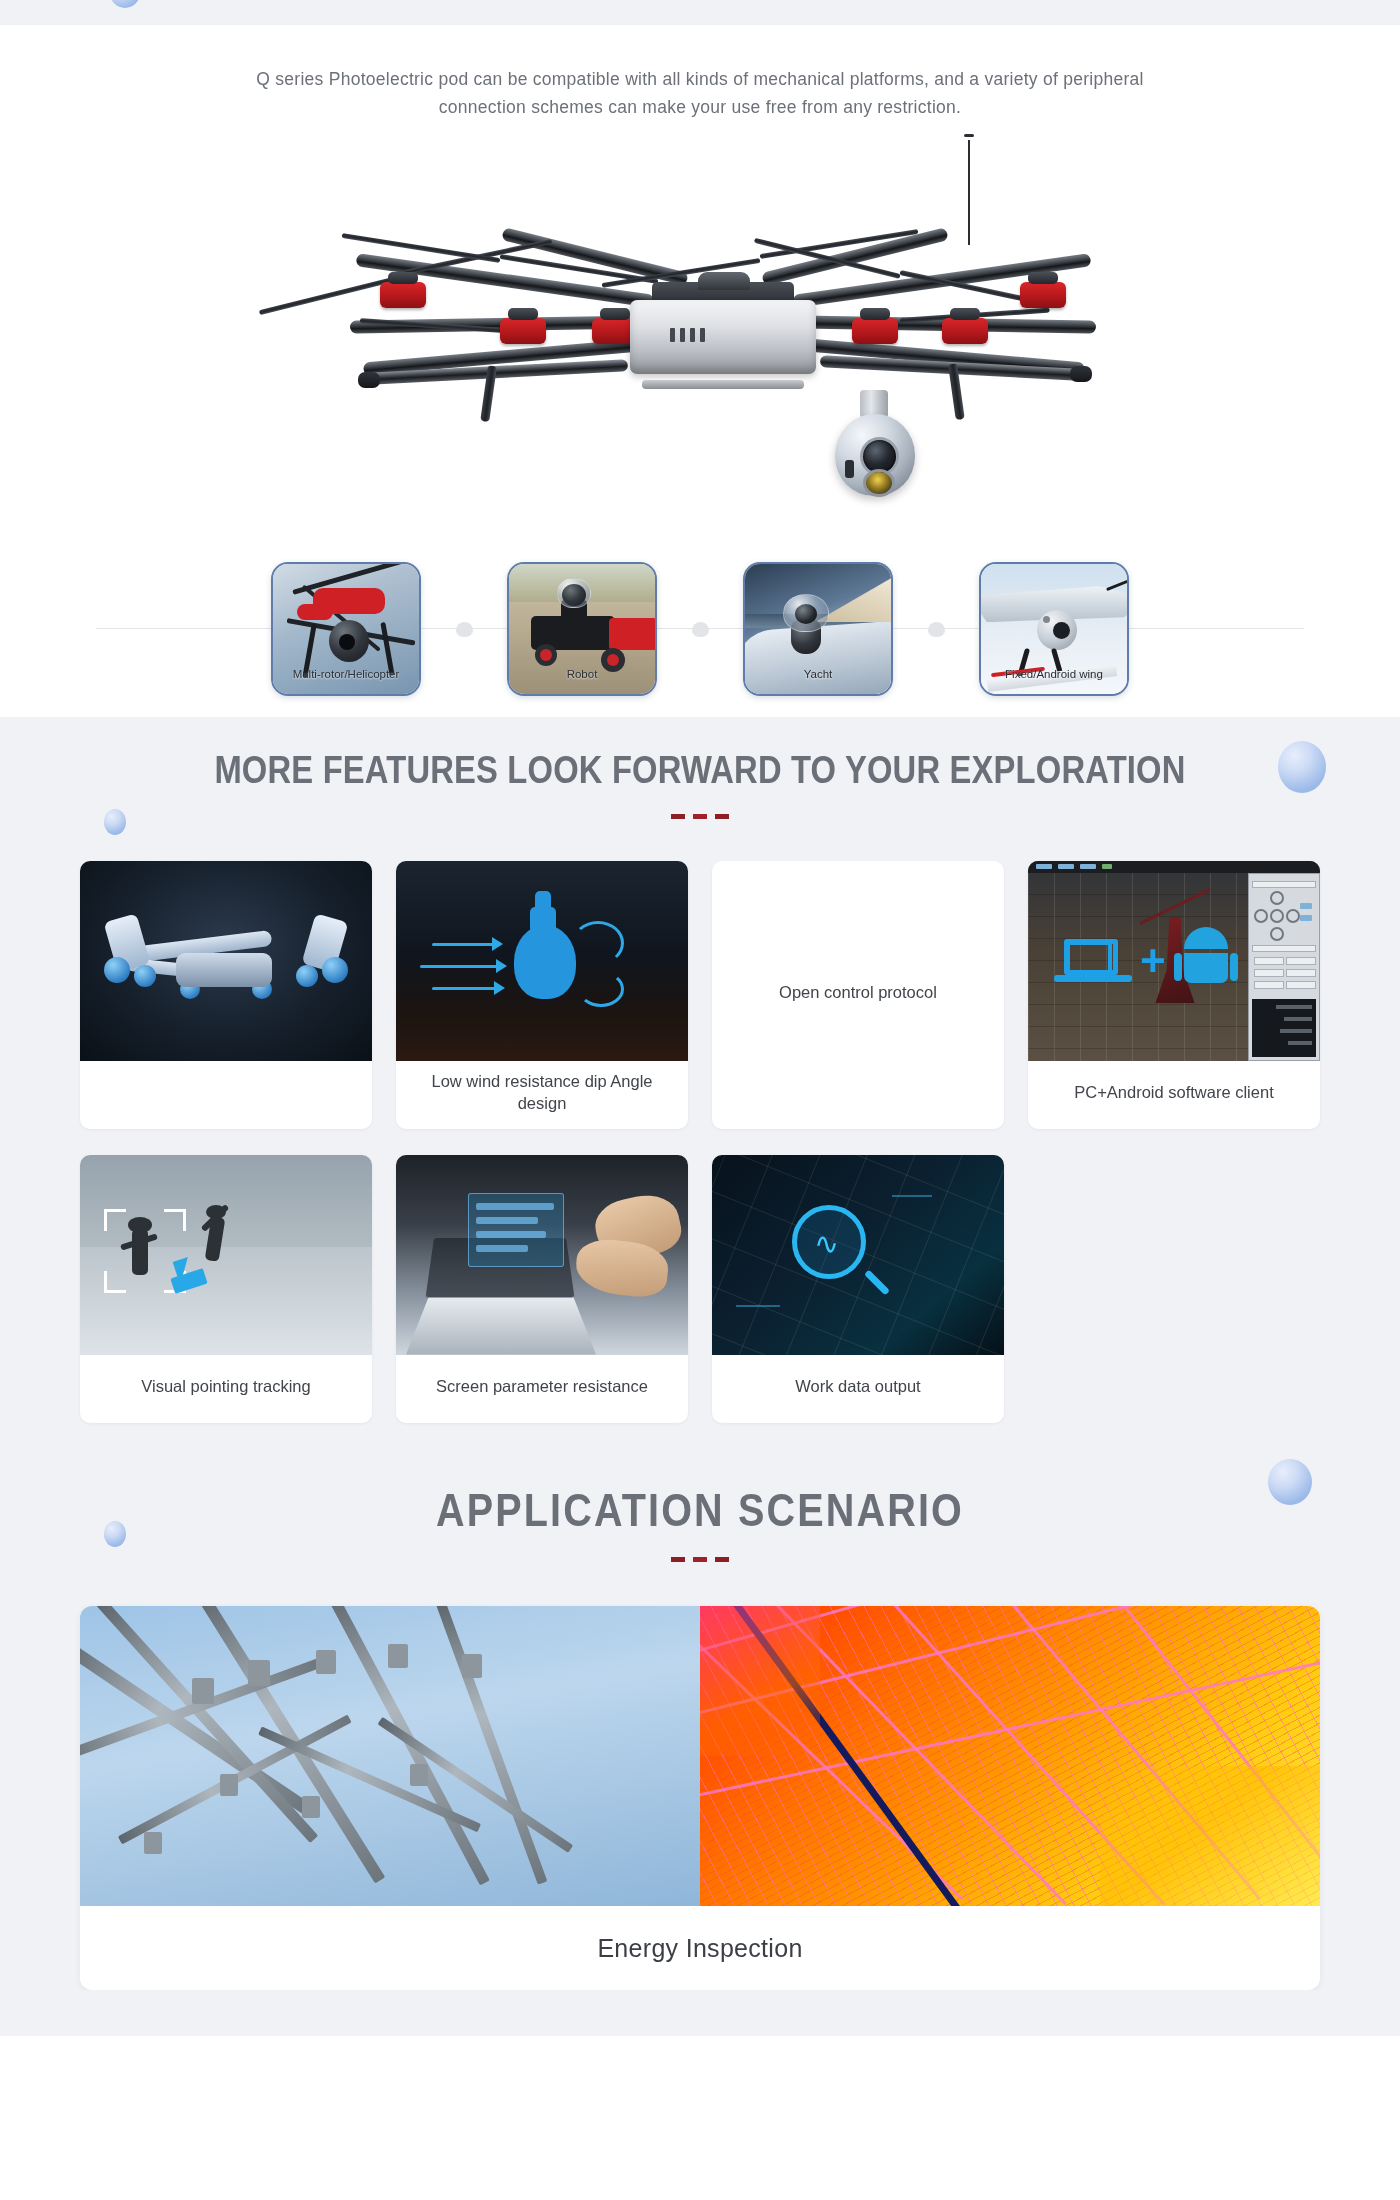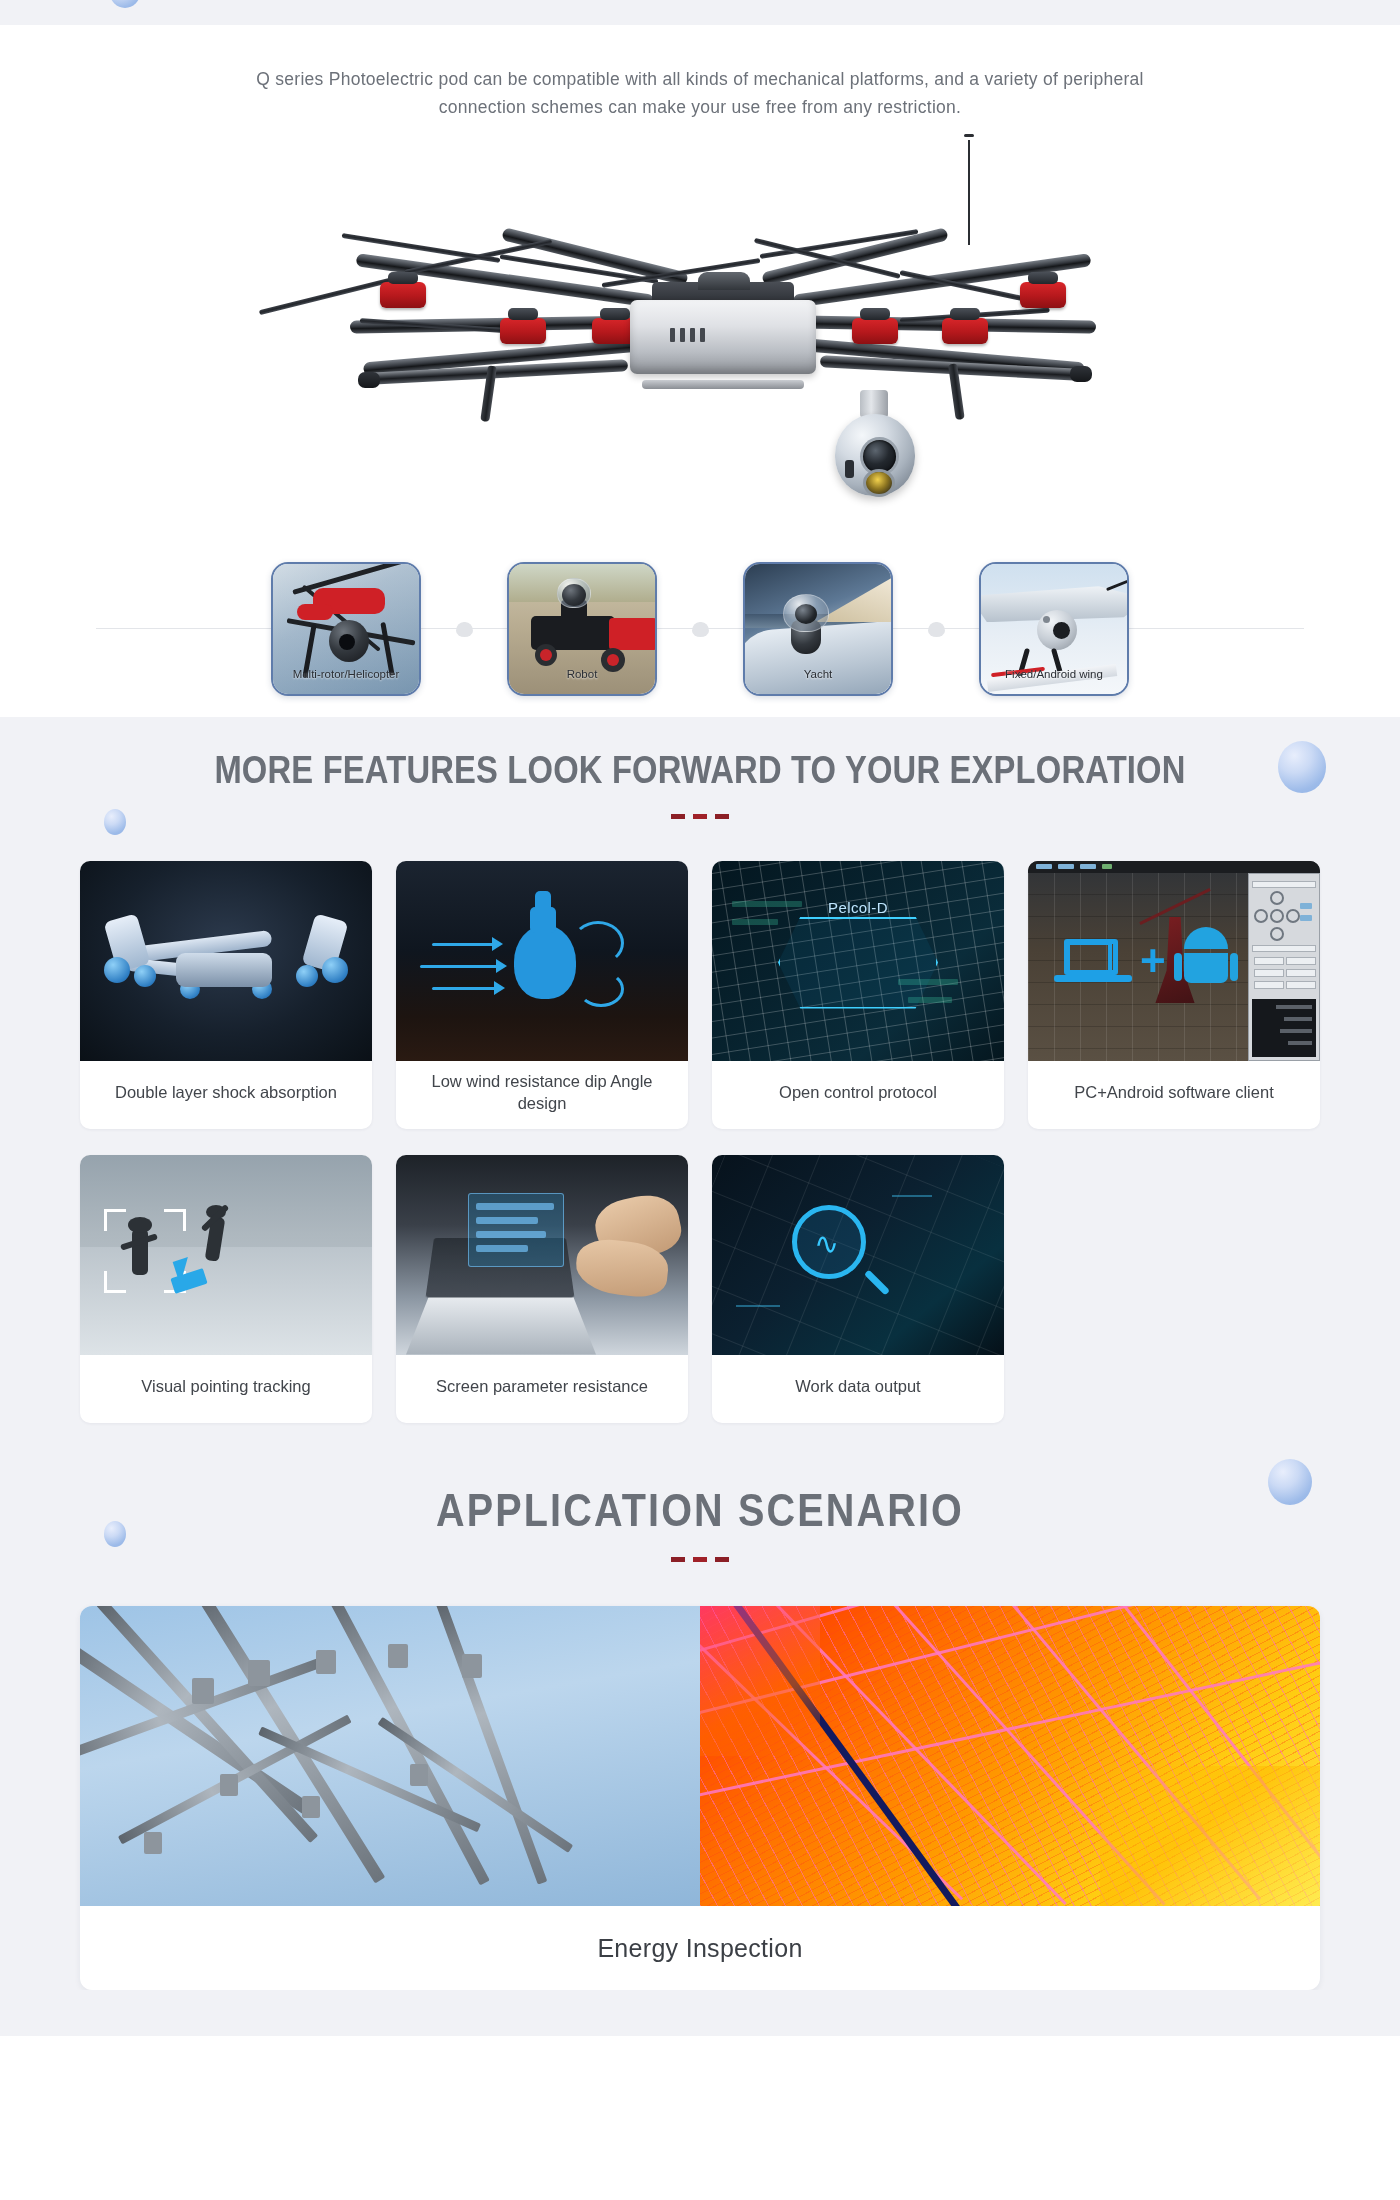--- a/index.html
+++ b/index.html
@@ -495,50 +495,40 @@
           <div class="art" style="left:30px;top:56px;width:34px;height:52px;background:linear-gradient(180deg,#e6eef8,#9fb6cf);border-radius:7px;transform:rotate(-16deg);"></div>
           <div class="art" style="right:30px;top:56px;width:34px;height:52px;background:linear-gradient(180deg,#e6eef8,#9fb6cf);border-radius:7px;transform:rotate(16deg);"></div>
           <div class="art shock-node" style="left:24px;top:96px;width:26px;height:26px;"></div>
           <div class="art shock-node" style="left:54px;top:104px;width:22px;height:22px;"></div>
           <div class="art shock-node" style="right:24px;top:96px;width:26px;height:26px;"></div>
           <div class="art shock-node" style="right:54px;top:104px;width:22px;height:22px;"></div>
           <div class="art shock-node" style="left:100px;top:118px;width:20px;height:20px;"></div>
           <div class="art shock-node" style="right:100px;top:118px;width:20px;height:20px;"></div>
           <div class="art" style="left:96px;top:92px;width:96px;height:34px;background:linear-gradient(180deg,#cfdcea,#7b90a8);border-radius:9px;"></div>
         </div>
-        <div class="card-cap">Double layer shock absorption</div>
       </div>
 
       <div class="card">
         <div class="card-img a-wind">
           <div class="art pod-blue" style="left:118px;top:64px;width:62px;height:74px;"></div>
           <div class="art" style="left:134px;top:46px;width:26px;height:26px;background:#2596dd;border-radius:5px;"></div>
           <div class="art" style="left:139px;top:30px;width:16px;height:22px;background:#2596dd;border-radius:5px 5px 0 0;"></div>
           <div class="art arrow-line" style="left:36px;top:82px;width:66px;"></div>
           <div class="art arrow-line" style="left:24px;top:104px;width:82px;"></div>
           <div class="art arrow-line" style="left:36px;top:126px;width:68px;"></div>
           <div class="art" style="left:96px;top:76px;width:0;height:0;border-left:11px solid #2fa8e8;border-top:7px solid transparent;border-bottom:7px solid transparent;"></div>
           <div class="art" style="left:100px;top:98px;width:0;height:0;border-left:11px solid #2fa8e8;border-top:7px solid transparent;border-bottom:7px solid transparent;"></div>
           <div class="art" style="left:98px;top:120px;width:0;height:0;border-left:11px solid #2fa8e8;border-top:7px solid transparent;border-bottom:7px solid transparent;"></div>
           <div class="art" style="left:176px;top:60px;width:52px;height:44px;border:3px solid #2fa8e8;border-radius:50%;border-left-color:transparent;border-bottom-color:transparent;"></div>
           <div class="art" style="left:182px;top:110px;width:46px;height:36px;border:3px solid #2fa8e8;border-radius:50%;border-left-color:transparent;border-top-color:transparent;"></div>
         </div>
         <div class="card-cap">Low wind resistance dip Angle design</div>
       </div>
 
       <div class="card">
-        <div class="card-img a-proto">
-          <div class="art kbd-grid" style="left:0;top:0;width:100%;height:100%;background-size:16px 13px;transform:rotate(-9deg) scale(1.25);"></div>
-          <div class="art circuit-row" style="left:20px;top:40px;width:70px;height:6px;"></div>
-          <div class="art circuit-row" style="left:20px;top:58px;width:46px;height:6px;"></div>
-          <div class="art circuit-row" style="left:186px;top:118px;width:60px;height:6px;"></div>
-          <div class="art circuit-row" style="left:196px;top:136px;width:44px;height:6px;"></div>
-          <div class="art hex" style="left:66px;top:56px;"></div>
-          <div class="hex-label">Pelcol-D</div>
-        </div>
         <div class="card-cap">Open control protocol</div>
       </div>
 
       <div class="card">
         <div class="card-img a-pcand">
           <div class="art" style="left:0;top:0;width:100%;height:12px;background:#1b1d20;"></div>
           <div class="art ui-chip" style="left:8px;top:3px;width:16px;height:5px;"></div>
           <div class="art ui-chip" style="left:30px;top:3px;width:16px;height:5px;"></div>
           <div class="art ui-chip" style="left:52px;top:3px;width:16px;height:5px;"></div>
           <div class="art ui-chip" style="left:74px;top:3px;width:10px;height:5px;background:#6fae6f;"></div>

